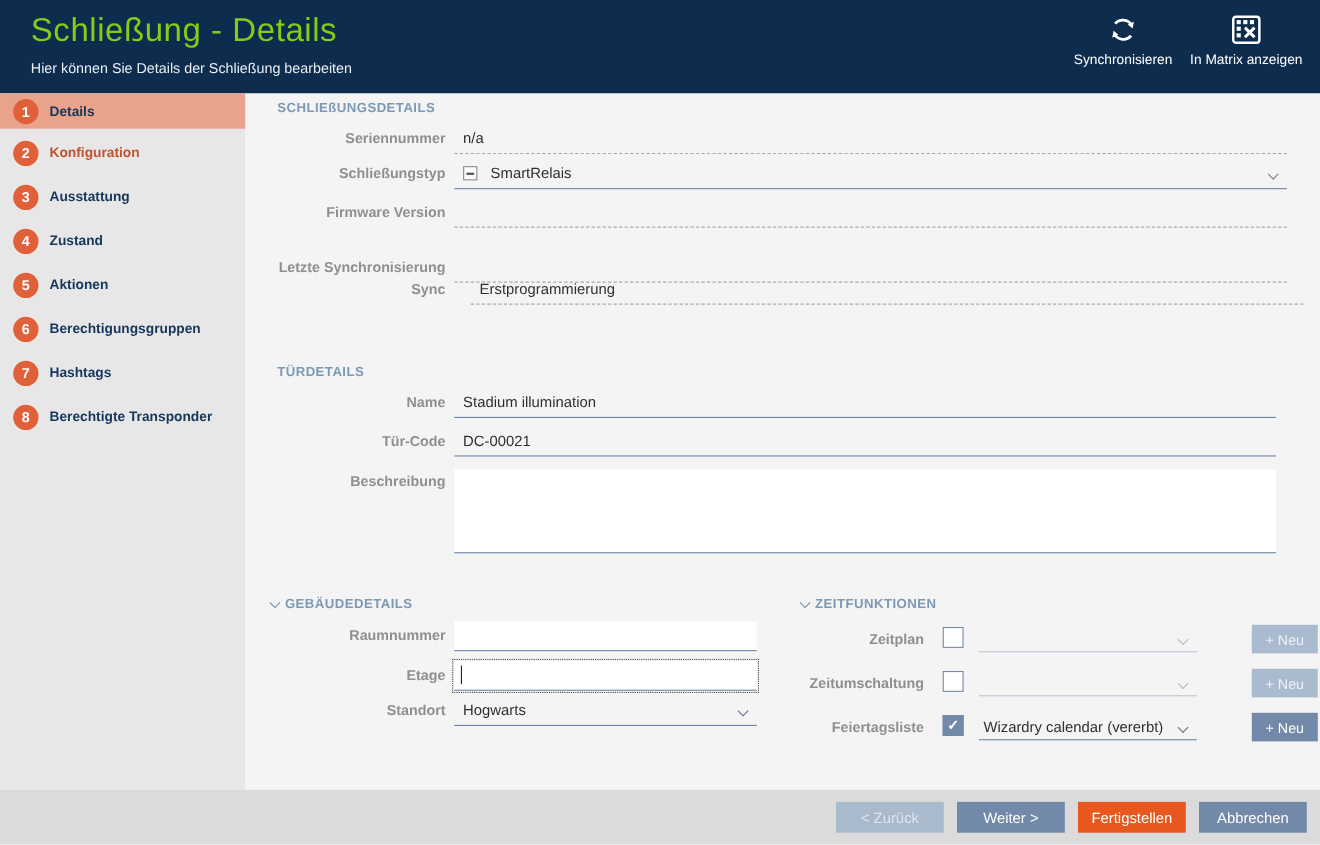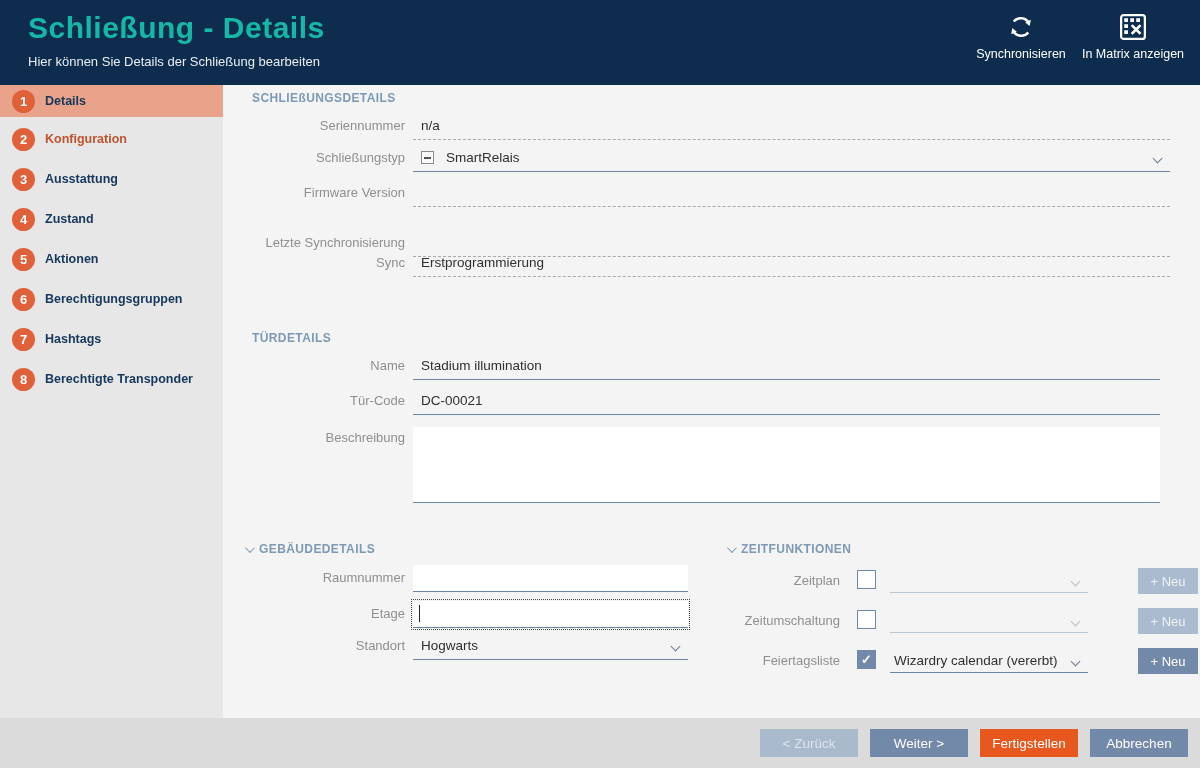--- a/index.html
+++ b/index.html
@@ -1,21 +1,21 @@
 <!DOCTYPE html>
 <html style="--header_bg: #0d2c4e; --sidebar_bg: #e7e7e7; --content_bg: #f4f4f4; --footer_bg: #dbdbdb; --accent_orange: #e0603a; --active_tab_bg: #e9a38b; --section_blue: #7d99b5; --underline_blue: #6d85a5; --button_blue: #7289a9; --finish_button: #e7571e;"><head>
 <meta charset="utf-8">
 <style>
   * { margin:0; padding:0; box-sizing:border-box; }
   html,body { width:1200px; height:768px; font-family:"Liberation Sans", sans-serif; }
   .app { position:relative; width:1200px; height:768px; background:var(--content_bg); overflow:hidden; }
 
   
   header { position:absolute; left:0; top:0; width:1200px; height:85px; background:var(--header_bg); }
-  .title { position:absolute; left:28px; top:11px; font-size:30px; font-weight:700; color:#14b8a6; letter-spacing:.5px; }
+  .title { position:absolute; left:28px; top:11px; font-size:30px; font-weight:400; color:#84cc16; letter-spacing:.5px; }
   .subtitle { position:absolute; left:28px; top:54px; font-size:13px; color:#e9eef4; }
   .hact { position:absolute; top:10px; width:120px; display:flex; flex-direction:column; align-items:center; cursor:pointer; }
   .hact .ic { height:34px; display:flex; align-items:center; justify-content:center; }
   .hact .hlbl { margin-top:3px; font-size:12.5px; color:#fff; white-space:nowrap; }
 
   
   aside { position:absolute; left:0; top:85px; width:223px; height:633px; background:var(--sidebar_bg); }
   .sitem { position:absolute; left:0; width:223px; height:32px; display:flex; align-items:center; cursor:pointer; }
   .sitem .num { width:23px; height:23px; margin-left:12px; border-radius:50%; background:var(--accent_orange);
                 color:#fff; font-size:13px; font-weight:bold; display:flex; align-items:center; justify-content:center; flex:0 0 auto; }
@@ -24,21 +24,21 @@
   .sitem.active::after { content:""; position:absolute; right:-16px; top:0; border-top:16px solid transparent;
                 border-bottom:16px solid transparent; border-left:16px solid var(--active_tab_bg); }
   .sitem.hot .slbl { color:#c0532f; }
 
   
   main { position:absolute; left:223px; top:85px; width:977px; height:633px; background:var(--content_bg); }
   .sect-title { position:absolute; font-size:12px; font-weight:bold; color:var(--section_blue); letter-spacing:.4px; display:flex; align-items:center; gap:7px; }
   .sect-chev { width:7px; height:7px; border-right:1.6px solid var(--section_blue); border-bottom:1.6px solid var(--section_blue);
                transform:rotate(45deg) translateY(-2px); display:inline-block; cursor:pointer; }
   .frow { position:absolute; left:0; height:25px; }
-  .lbl { position:absolute; left:0; top:3px; width:182px; text-align:right; font-size:13px; color:#8f8f8f; white-space:nowrap; }
+  .lbl { position:absolute; left:0; top:3px; width:182px; text-align:right; font-size:13px; color:#8f8f8f; white-space:nowrap;font-weight:bold; }
   .val { position:absolute; left:190px; top:0; height:100%; font-size:13.5px; color:#2f2f2f; padding:3px 0 0 8px; }
   .dashed { border-bottom:1px dashed #a9a9a9; }
   .solid  { border-bottom:1.5px solid var(--underline_blue); }
   .graysolid { border-bottom:1px solid #bcc6d4; }
   .chev { position:absolute; right:9px; top:8px; width:7px; height:7px; border-right:1.5px solid #6b7c90; border-bottom:1.5px solid #6b7c90; transform:rotate(45deg); }
   .chev.lt { border-color:#b3bdca; }
   .minus-sq { display:inline-block; width:13px; height:13px; border:1px solid #8a8a8a; background:#fbfbfb; position:relative; vertical-align:-2px; margin-right:12px; }
   .minus-sq::after { content:""; position:absolute; left:2px; right:2px; top:5px; height:1.5px; background:#555; }
   .whitebox { background:#fff; }
   .caret { position:absolute; left:6px; top:4px; width:1px; height:17px; background:#222; }
@@ -154,21 +154,21 @@
       <div class="val dashed" style="width:757px;"></div>
     </div>
 
     <div class="frow" style="top:147px; width:947px;">
       <div class="lbl">Letzte Synchronisierung</div>
       <div class="val dashed" style="width:757px;"></div>
     </div>
 
     <div class="frow" style="top:167px; width:947px;">
       <div class="lbl">Sync</div>
-      <div class="val dashed" style="width:757px;">Erstprogrammierung</div>
+      <div class="val dashed" style="width:757px;margin-left:15px;">Erstprogrammierung</div>
     </div>
 
     <div class="sect-title" style="left:29px; top:246px;">
       <span>TÜRDETAILS</span>
     </div>
 
     <div class="frow" style="top:270px; width:937px;">
       <div class="lbl">Name</div>
       <div class="val solid" style="width:747px;">Stadium illumination</div>
     </div>

